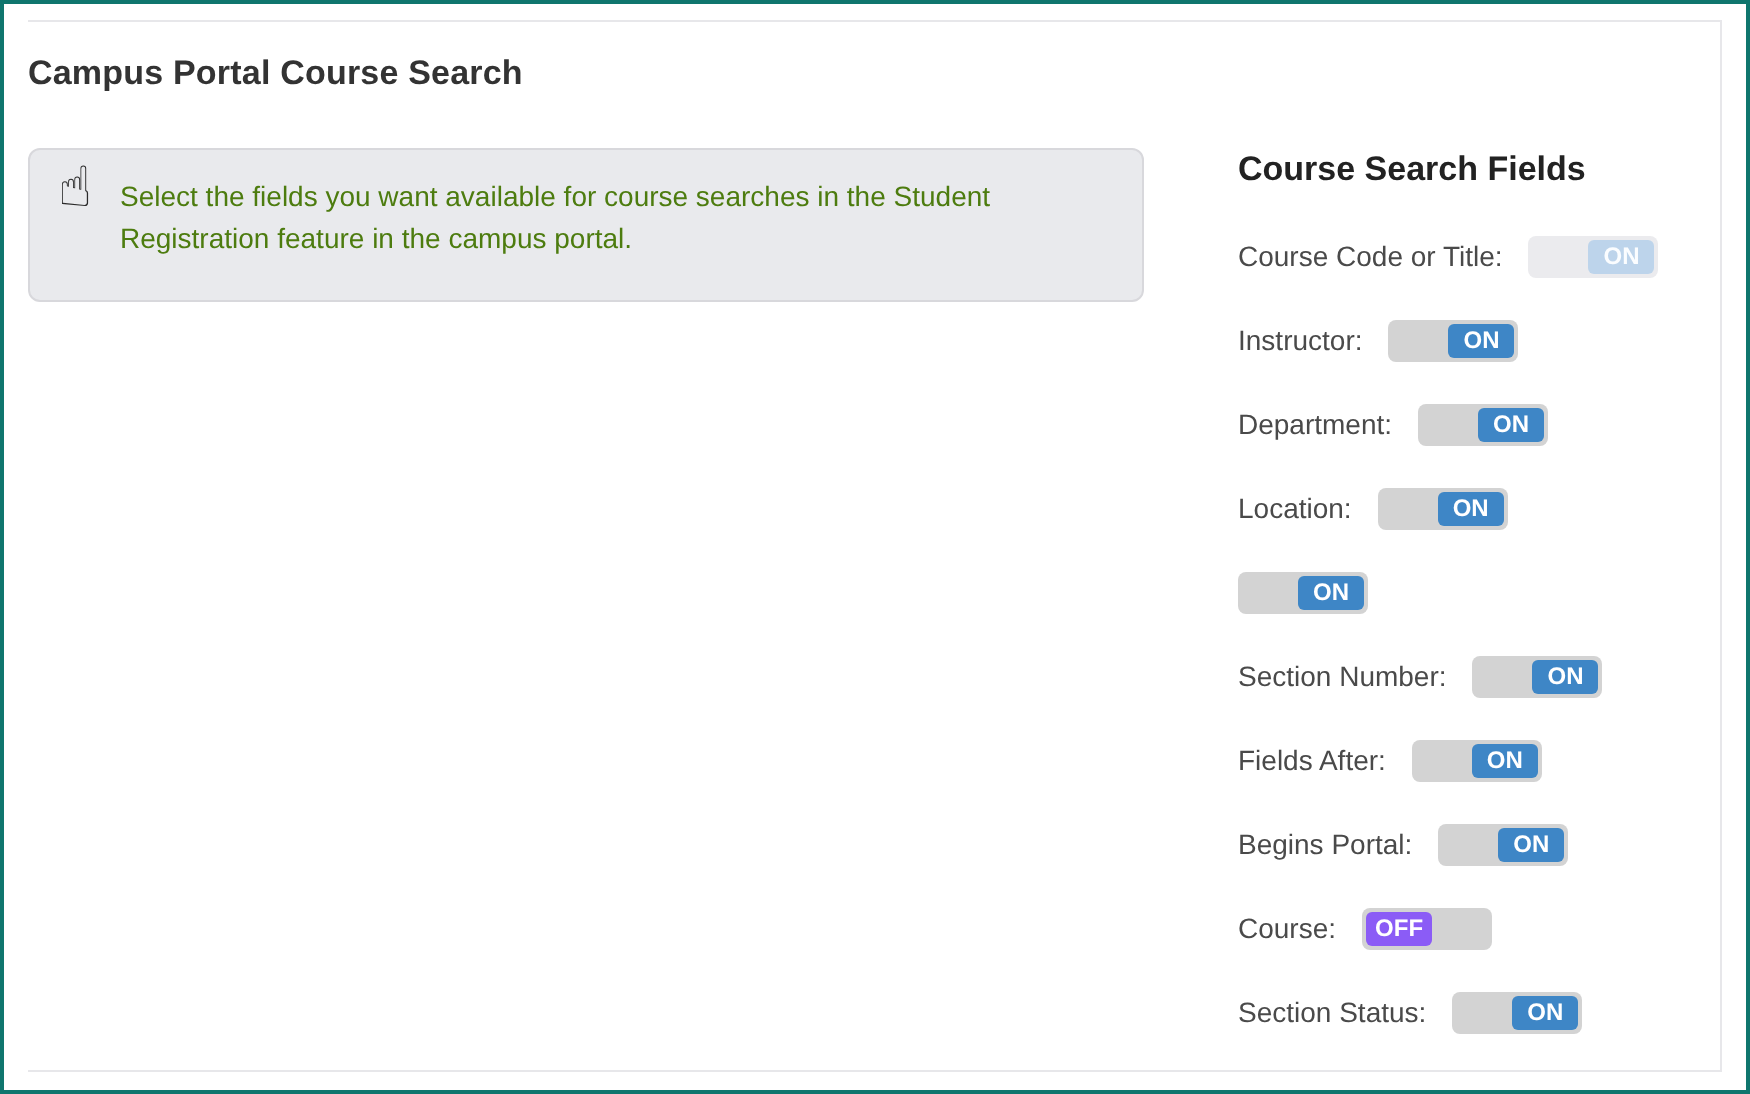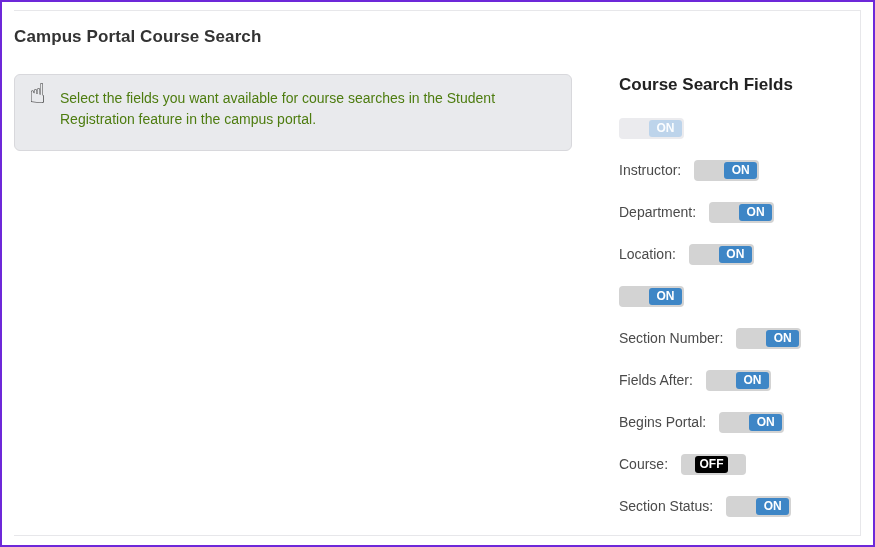--- a/index.html
+++ b/index.html
@@ -3,21 +3,21 @@
 <meta charset="utf-8">
 <style>
   * { margin:0; padding:0; box-sizing:border-box; }
   html,body { background:#fff; }
   body { font-family:"Liberation Sans", sans-serif; }
 
   .screen {
     position:relative;
     width:875px; height:547px;
     background:#fff;
-    border:2px solid #6d28d9;
+    border:2px solid #0f766e;
     overflow:hidden;
   }
 
   
   .content-frame {
     position:absolute;
     top:8px; left:12px; right:12px; bottom:9px;
     border-top:1px solid #e7e7ea;
     border-right:1px solid #e7e7ea;
     border-bottom:1px solid #e7e7ea;
@@ -87,24 +87,23 @@
   }
   .toggle .knob {
     position:absolute;
     top:2px;
     width:33px; height:17px;
     border-radius:3px;
     font-size:12px; font-weight:bold; line-height:17px;
     text-align:center;
     color:#fff;
     font-family:"Liberation Sans", sans-serif;
-    margin-left:12px;
   }
   .toggle.on .knob  { right:2px; background:#3e86c6; }
-  .toggle.off .knob { left:2px;  background:#000000; }
+  .toggle.off .knob { left:2px;  background:#8b5cf6; }
   .toggle.disabled { background:#ebebee; cursor:default; }
   .toggle.disabled.on .knob { background:#bdd4eb; color:#fbfdff; }
 </style>
 </head>
 <body>
 
 <div class="screen">
 
   <div class="content-frame"></div>
 
@@ -112,20 +111,21 @@
 
   <div class="info-box">
     <span class="hand-icon">☝</span>
     <p class="info-text">Select the fields you want available for course searches in the Student Registration feature in the campus portal.</p>
   </div>
 
   <div class="fields-panel">
     <div class="fields-heading">Course Search Fields</div>
     <div>
   <div class="field-row">
+    <span class="field-label">Course Code or Title:</span>
     <button class="toggle on disabled" aria-disabled="true">
       <span class="knob">ON</span>
     </button>
   </div>
 
   <div class="field-row">
     <span class="field-label">Instructor:</span>
     <button class="toggle on">
       <span class="knob">ON</span>
     </button>

